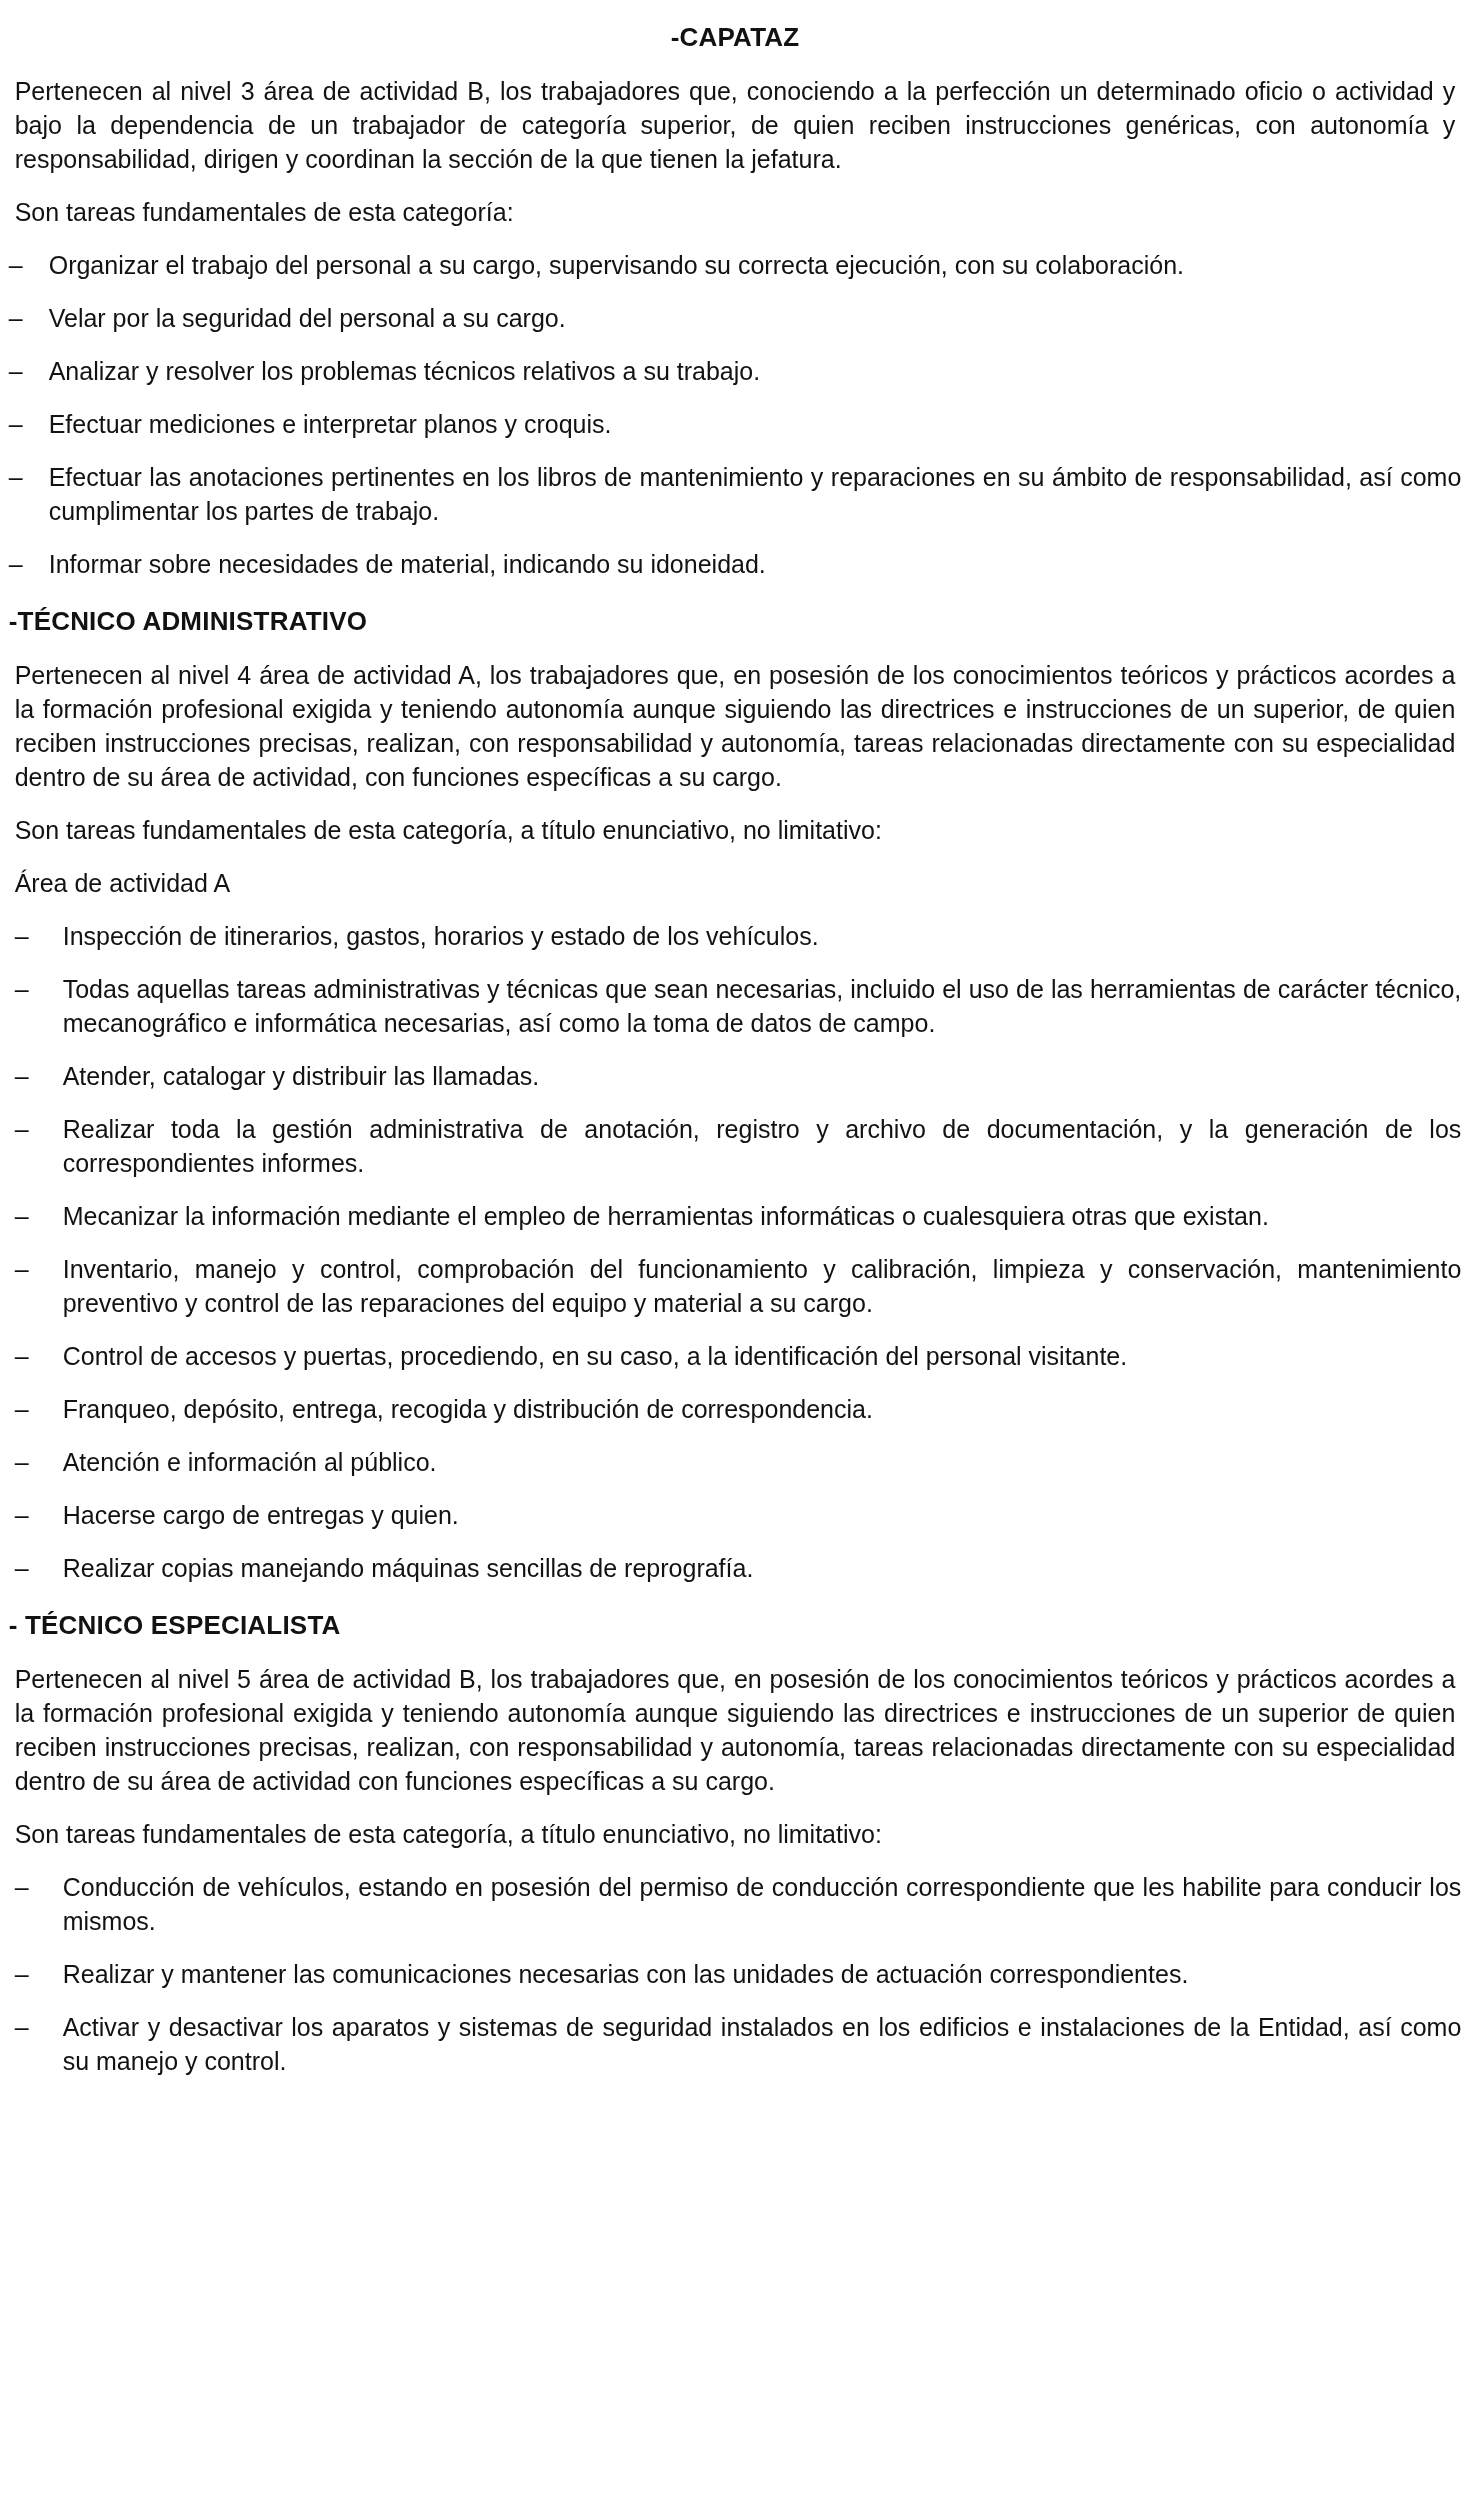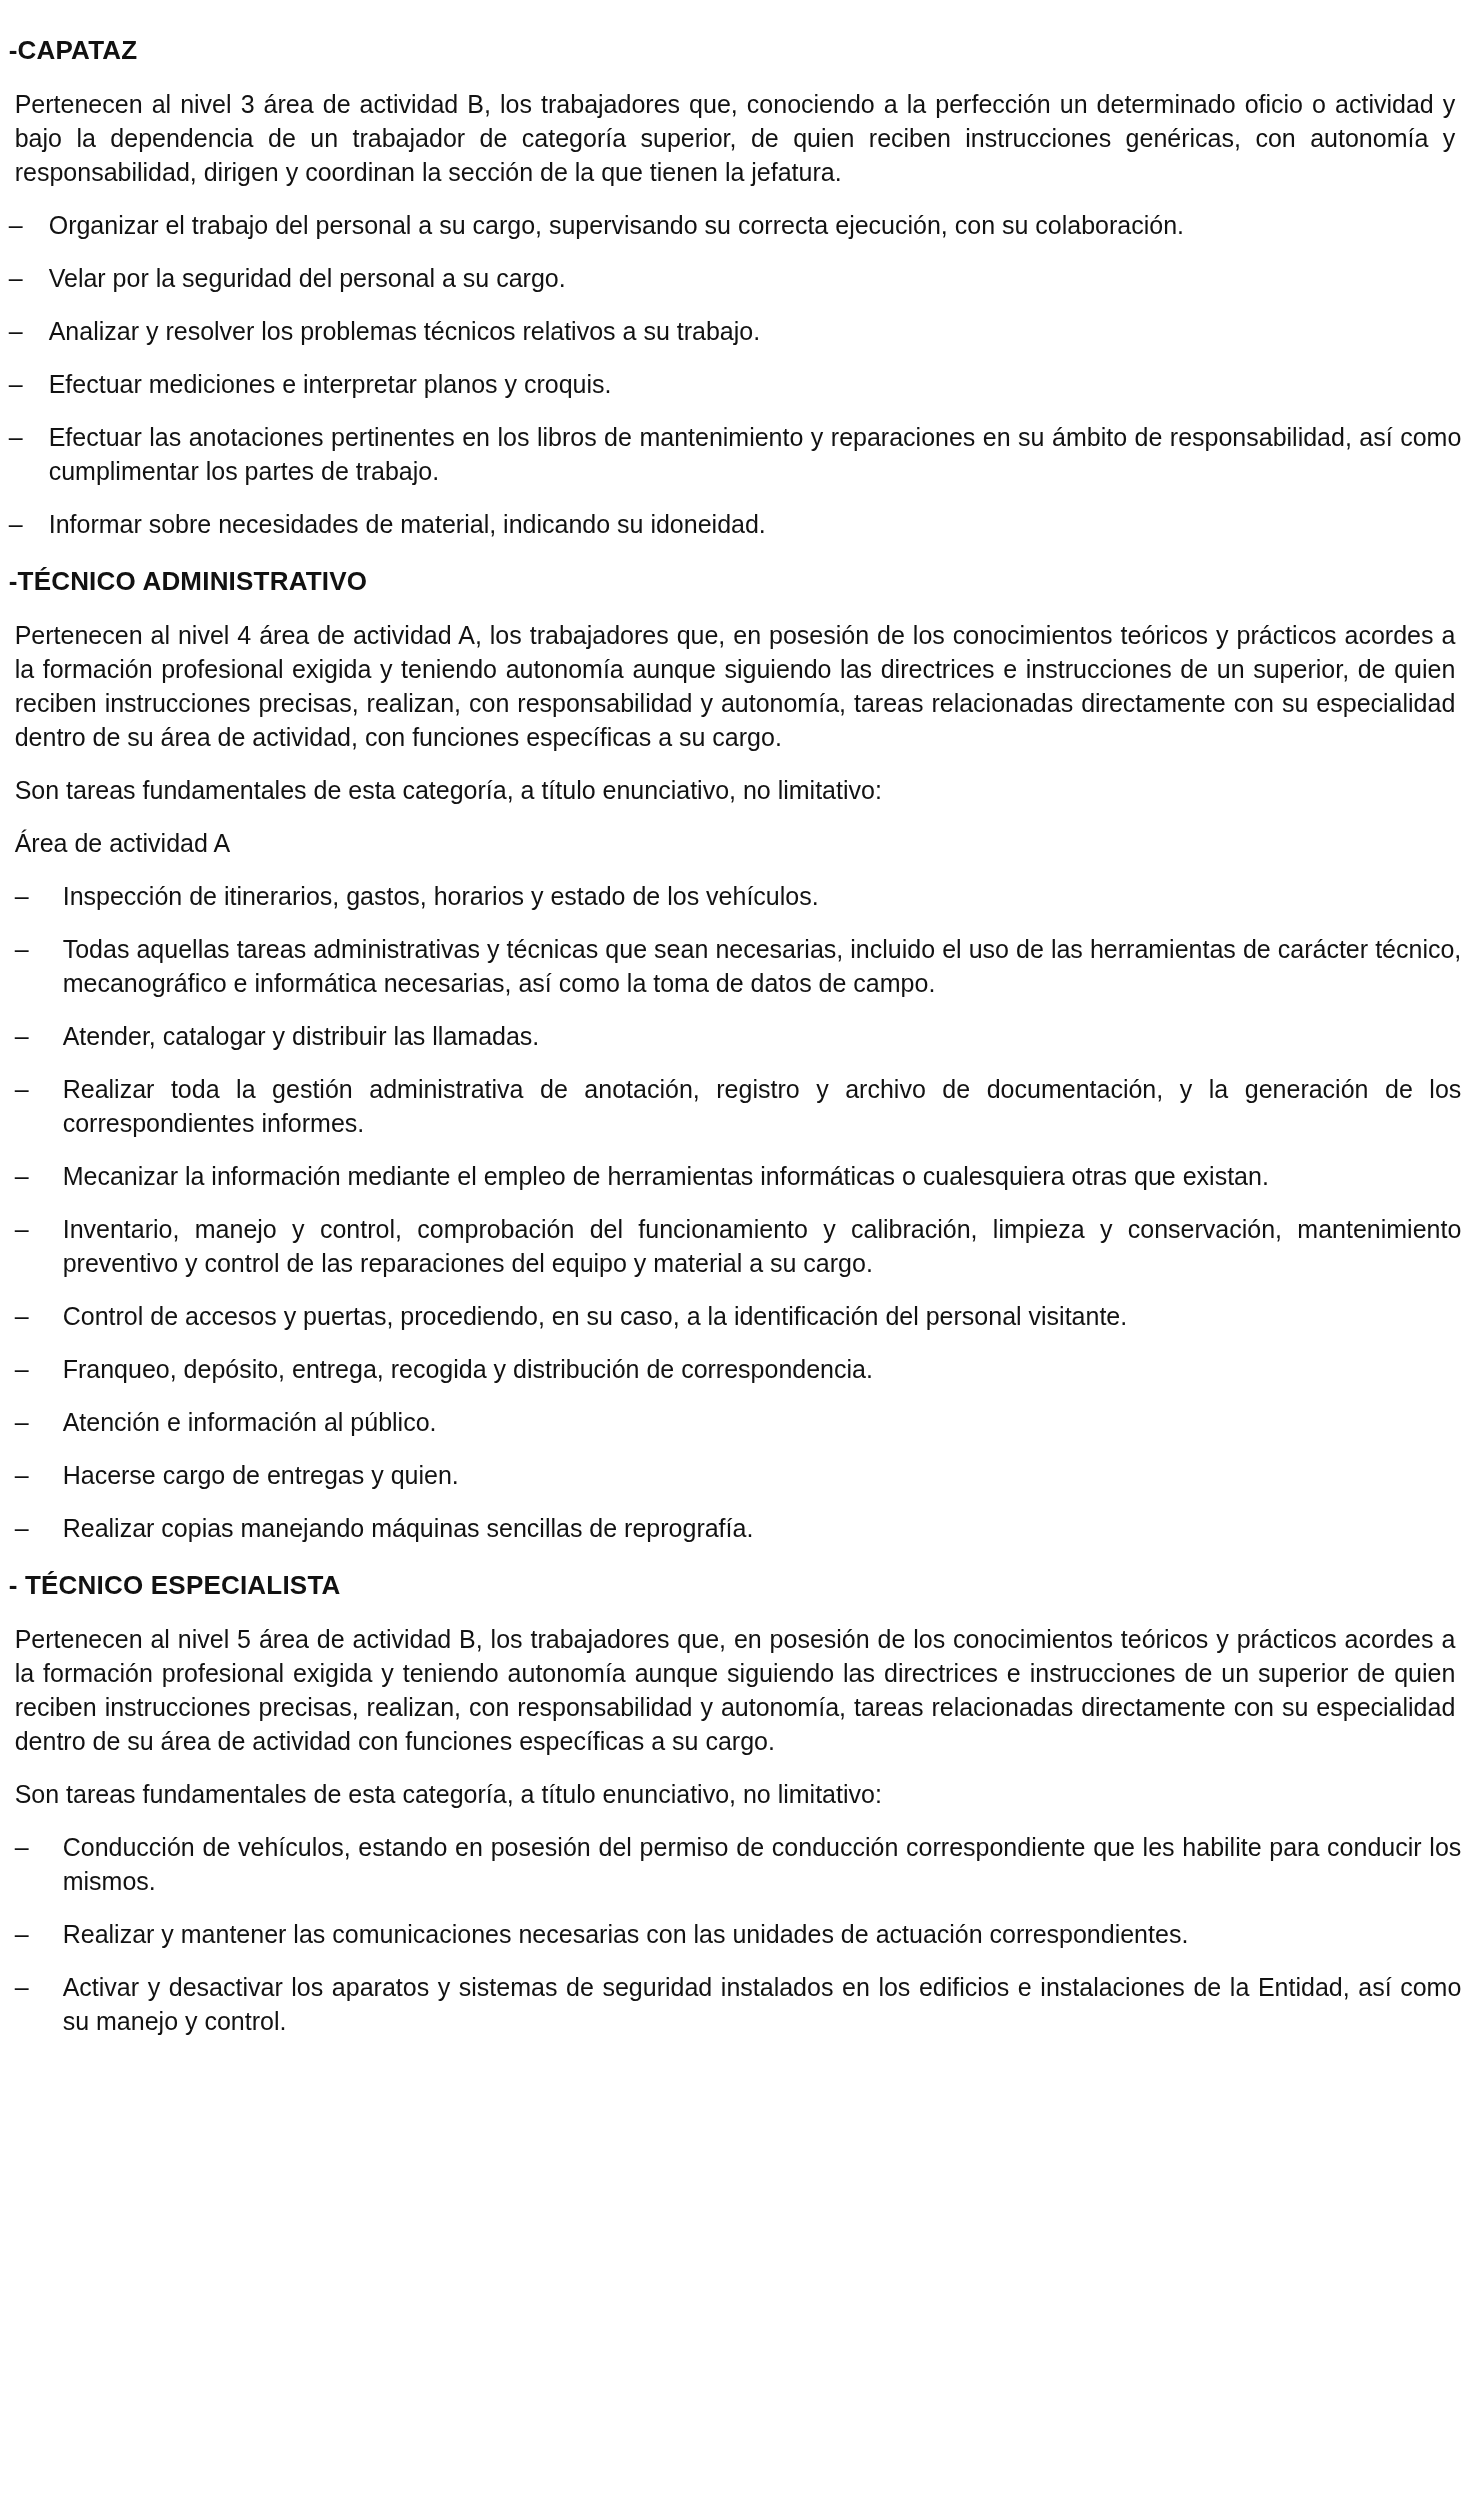--- a/index.html
+++ b/index.html
@@ -22,21 +22,22 @@
     padding: 14px 8.7px 79px 8.7px;
   }
   .heading {
     font-size: 26px;
     line-height: 35px;
     font-weight: bold;
     margin: 23px 0 19px 0;
     letter-spacing: 0.2px;
   }
   .heading:first-child {
-    margin-top: 19px;
+    margin-top: 6px;
+    text-align: center;
   }
   .para {
     text-align: justify;
     margin: 19px 6px;
   }
   .bullet {
     display: flex;
     margin: 19px 0;
   }
   .bullet .marker {
@@ -51,20 +52,21 @@
     flex: 1;
     text-align: justify;
   }
 </style>
 </head>
 <body>
 
 <main class="page">
     <h2 class="heading">-CAPATAZ</h2>
     <p class="para">Pertenecen al nivel 3 área de actividad B, los trabajadores que, conociendo a la perfección un determinado oficio o actividad y bajo la dependencia de un trabajador de categoría superior, de quien reciben instrucciones genéricas, con autonomía y responsabilidad, dirigen y coordinan la sección de la que tienen la jefatura.</p>
+    <p class="para">Son tareas fundamentales de esta categoría:</p>
     <div class="bullet style-a">
       <span class="marker">–</span>
       <span class="text">Organizar el trabajo del personal a su cargo, supervisando su correcta ejecución, con su colaboración.</span>
     </div>
     <div class="bullet style-a">
       <span class="marker">–</span>
       <span class="text">Velar por la seguridad del personal a su cargo.</span>
     </div>
     <div class="bullet style-a">
       <span class="marker">–</span>

